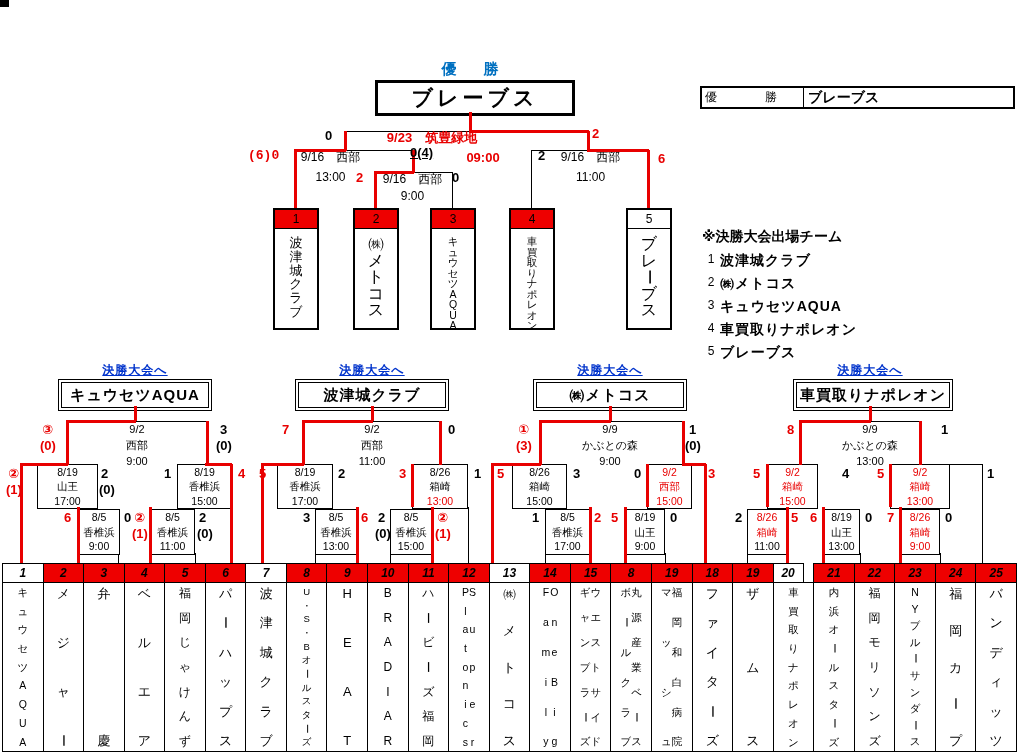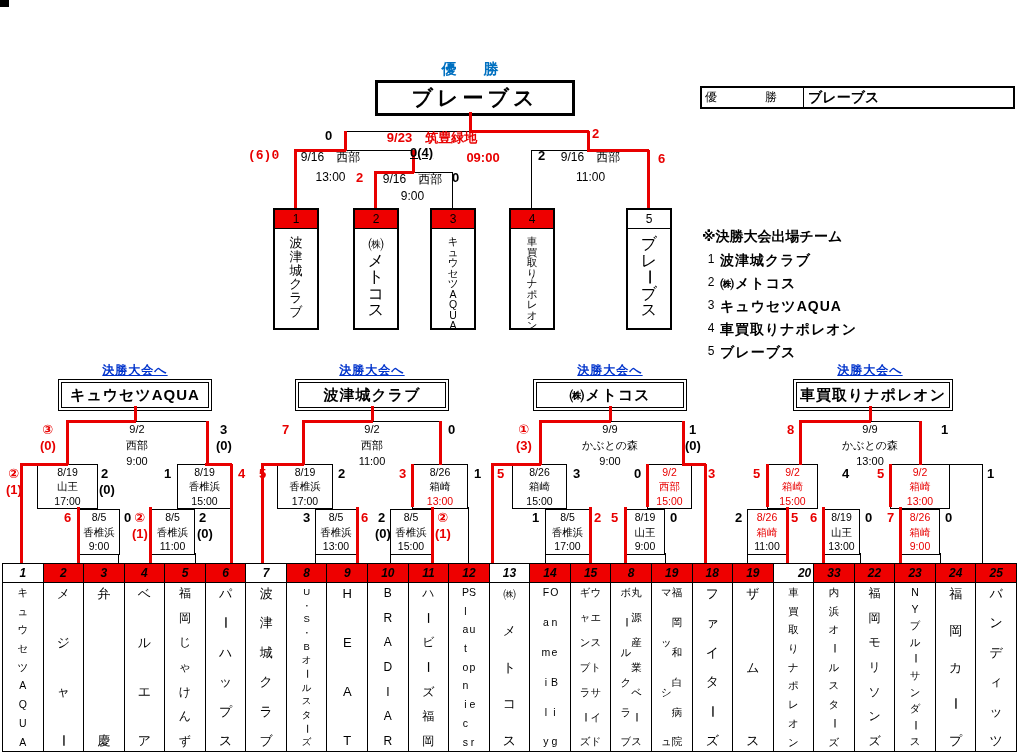--- a/index.html
+++ b/index.html
@@ -692,35 +692,35 @@
       </div>
     </div>
     <div class="cell numcell redbg" style="left: 732.08px; top: 563px; width: 41.56px; height: 20px;">19</div>
     <div class="cell namecell" style="left: 732.08px; top: 582px; width: 41.56px; height: 170px;">
       <div class="vcol" style="font-size: 13px;">
         <span>ザ</span>
         <span>ム</span>
         <span>ス</span>
       </div>
     </div>
-    <div class="cell numcell" style="left: 772.64px; top: 563px; width: 64px; height: 20px;">20</div>
+    <div class="cell numcell" style="left: 772.64px; top: 563px; width: 31px; height: 20px;">20</div>
     <div class="cell namecell" style="left: 772.64px; top: 582px; width: 41.56px; height: 170px;">
       <div class="vcol" style="font-size: 10.5px;">
         <span>車</span>
         <span>買</span>
         <span>取</span>
         <span>り</span>
         <span>ナ</span>
         <span>ポ</span>
         <span>レ</span>
         <span>オ</span>
         <span>ン</span>
       </div>
     </div>
-    <div class="cell numcell redbg" style="left: 813.2px; top: 563px; width: 41.56px; height: 20px;">33</div>
+    <div class="cell numcell redbg" style="left: 813.2px; top: 563px; width: 41.56px; height: 20px;">21</div>
     <div class="cell namecell" style="left: 813.2px; top: 582px; width: 41.56px; height: 170px;">
       <div class="vcol" style="font-size: 10.5px;">
         <span>内</span>
         <span>浜</span>
         <span>オ</span>
         <span class="rot">ー</span>
         <span>ル</span>
         <span>ス</span>
         <span>タ</span>
         <span class="rot">ー</span>

